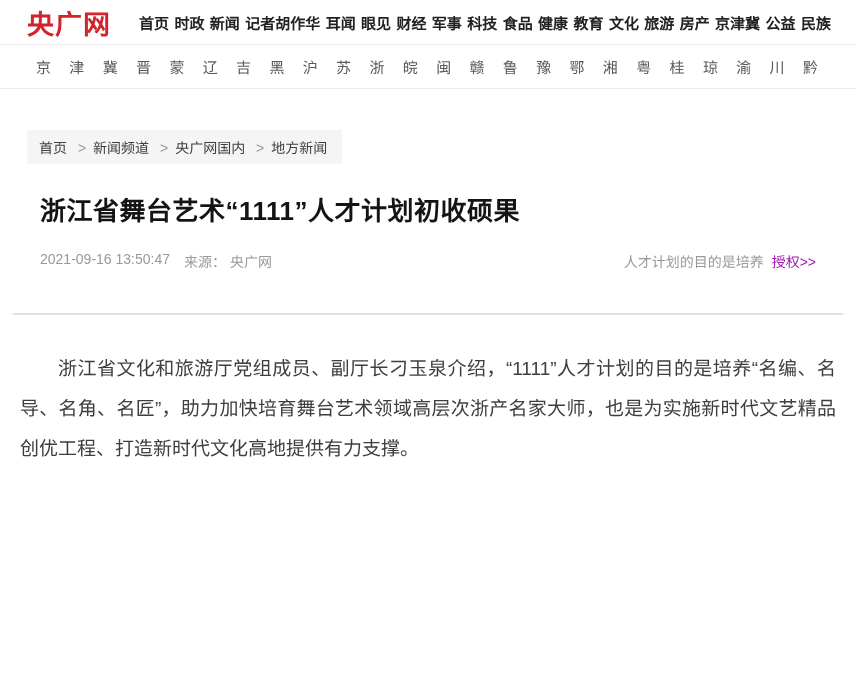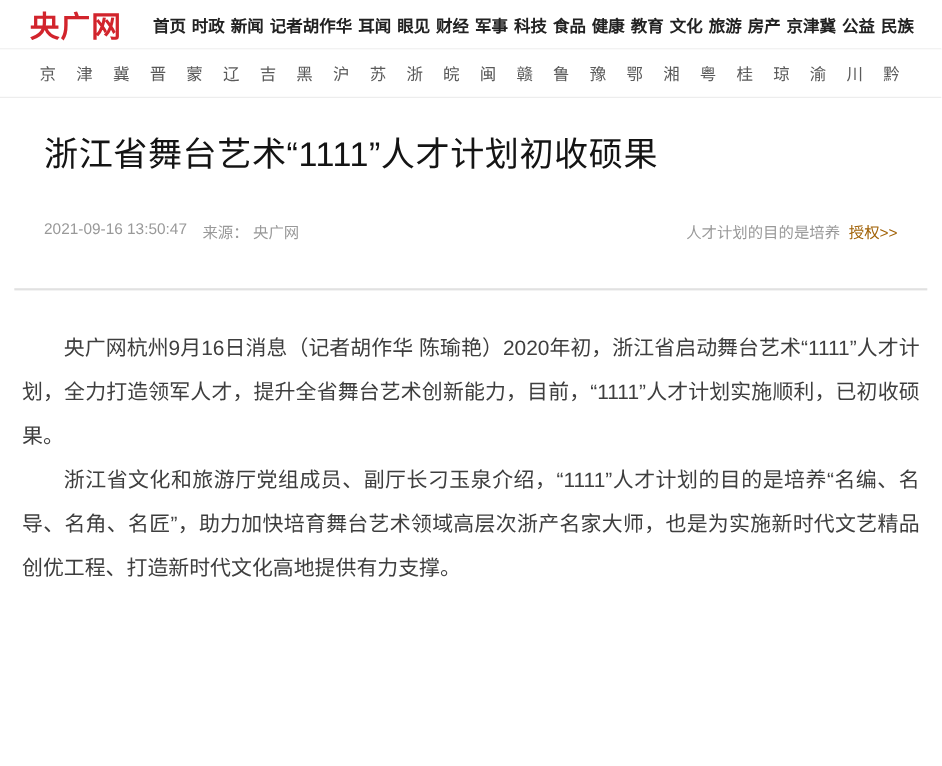--- a/index.html
+++ b/index.html
@@ -68,38 +68,38 @@
     padding: 7px 15px 7px 12px;
     font-size: 14px;
     color: #3f3f3f;
   }
   .breadcrumb .crumb { cursor: pointer; }
   .breadcrumb .sep { color: #999; margin: 0 7px; }
   .breadcrumb .sep:empty { margin: 0; }
 
   .article-title {
     margin: 26px 0 12px 20px;
-    font-size: 31px;
-    font-weight: normal;
+    font-size: 26px;
+    font-weight: bold;
     color: #141414;
     letter-spacing: 0.5px;
   }
 
   .meta-row {
     display: flex;
     justify-content: space-between;
     align-items: flex-end;
-    margin: 40px 20px 0 20px;
+    margin: 24px 20px 0 20px;
     font-size: 14px;
     color: #999999;
   }
   .meta-left { display: flex; gap: 14px; }
   .meta-source-label { margin-left: 4px; }
   .license-link {
-    color: #a16207;
+    color: #a21caf;
     text-decoration: none;
     cursor: pointer;
     margin-left: 4px;
   }
 
   .divider {
     margin: 42px 13px 0 13px;
     border: none;
     border-top: 2px solid #e1e1e1;
   }
@@ -209,20 +209,31 @@
     <span class="region-item">渝</span>
 
     <span class="region-item">川</span>
 
     <span class="region-item">黔</span>
   </div>
 
 <div class="content">
 
   
+  <div class="breadcrumb">
+    
+  
+      <span><span class="sep"></span><span class="crumb">首页</span></span>
+    
+      <span><span class="sep">&gt;</span><span class="crumb">新闻频道</span></span>
+    
+      <span><span class="sep">&gt;</span><span class="crumb">央广网国内</span></span>
+    
+      <span><span class="sep">&gt;</span><span class="crumb">地方新闻</span></span>
+    </div>
 
   
   <h1 class="article-title">浙江省舞台艺术“1111”人才计划初收硕果</h1>
 
   
   <div class="meta-row">
     <div class="meta-left">
       <span>2021-09-16 13:50:47</span>
       <span><span>来源：</span><span class="meta-source-label">央广网</span></span>
     </div>
@@ -232,20 +243,19 @@
     </div>
   </div>
 
   
 </div>
 <hr class="divider">
 <div class="content">
 
   <div class="article-body">
 
-      <p>央广网杭州9月16日消息（记者胡作华 陈瑜艳）2020年初，浙江省启动舞台艺术“1111”人才计划，全力打造领军人才，提升全省舞台艺术创新能力，目前，“1111”人才计划实施顺利，已初收硕果。</p>
 
 
       <p>浙江省文化和旅游厅党组成员、副厅长刁玉泉介绍，“1111”人才计划的目的是培养“名编、名导、名角、名匠”，助力加快培育舞台艺术领域高层次浙产名家大师，也是为实施新时代文艺精品创优工程、打造新时代文化高地提供有力支撑。</p>
 
     </div>
 
 </div>
 
 </body></html>

